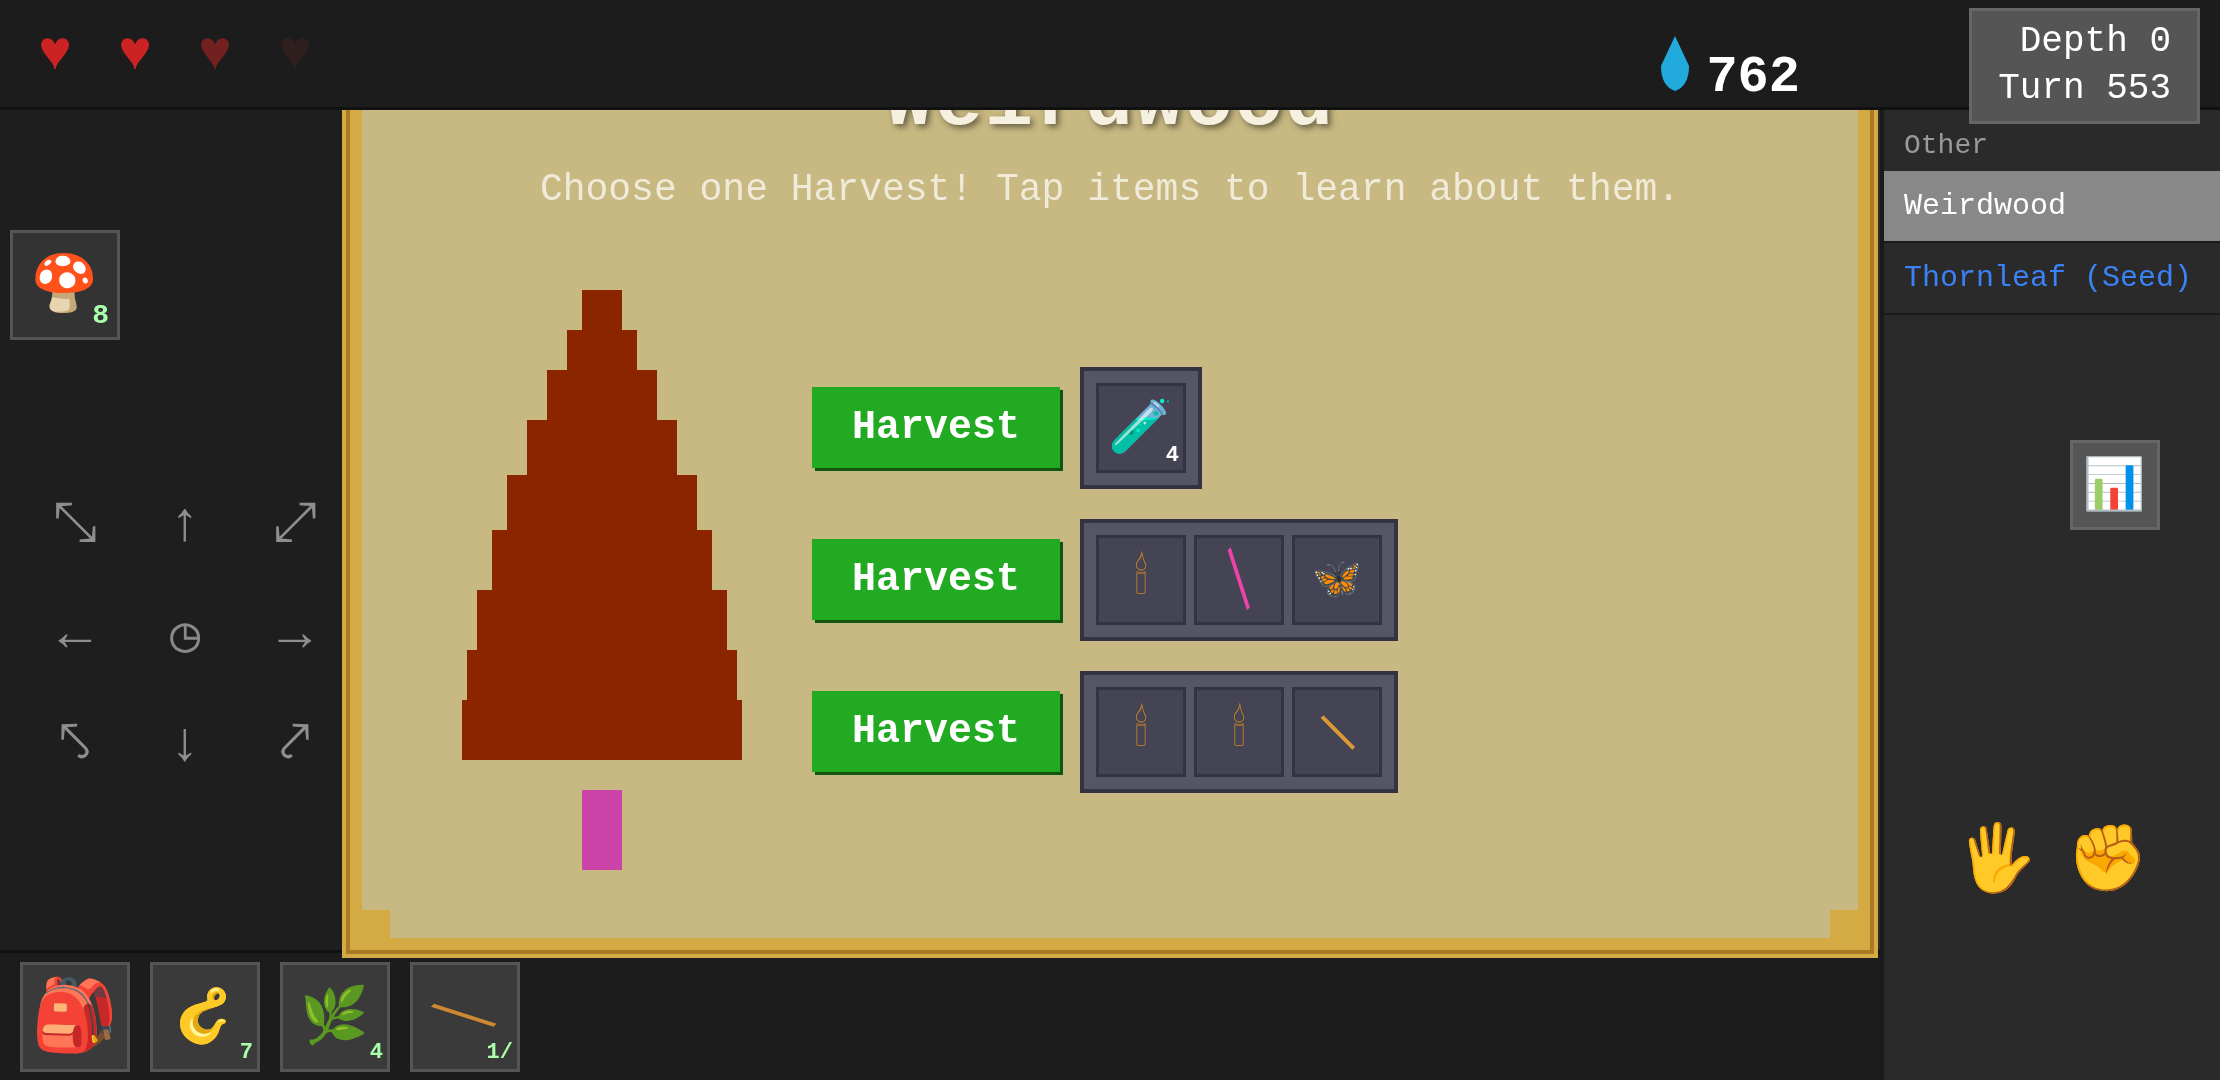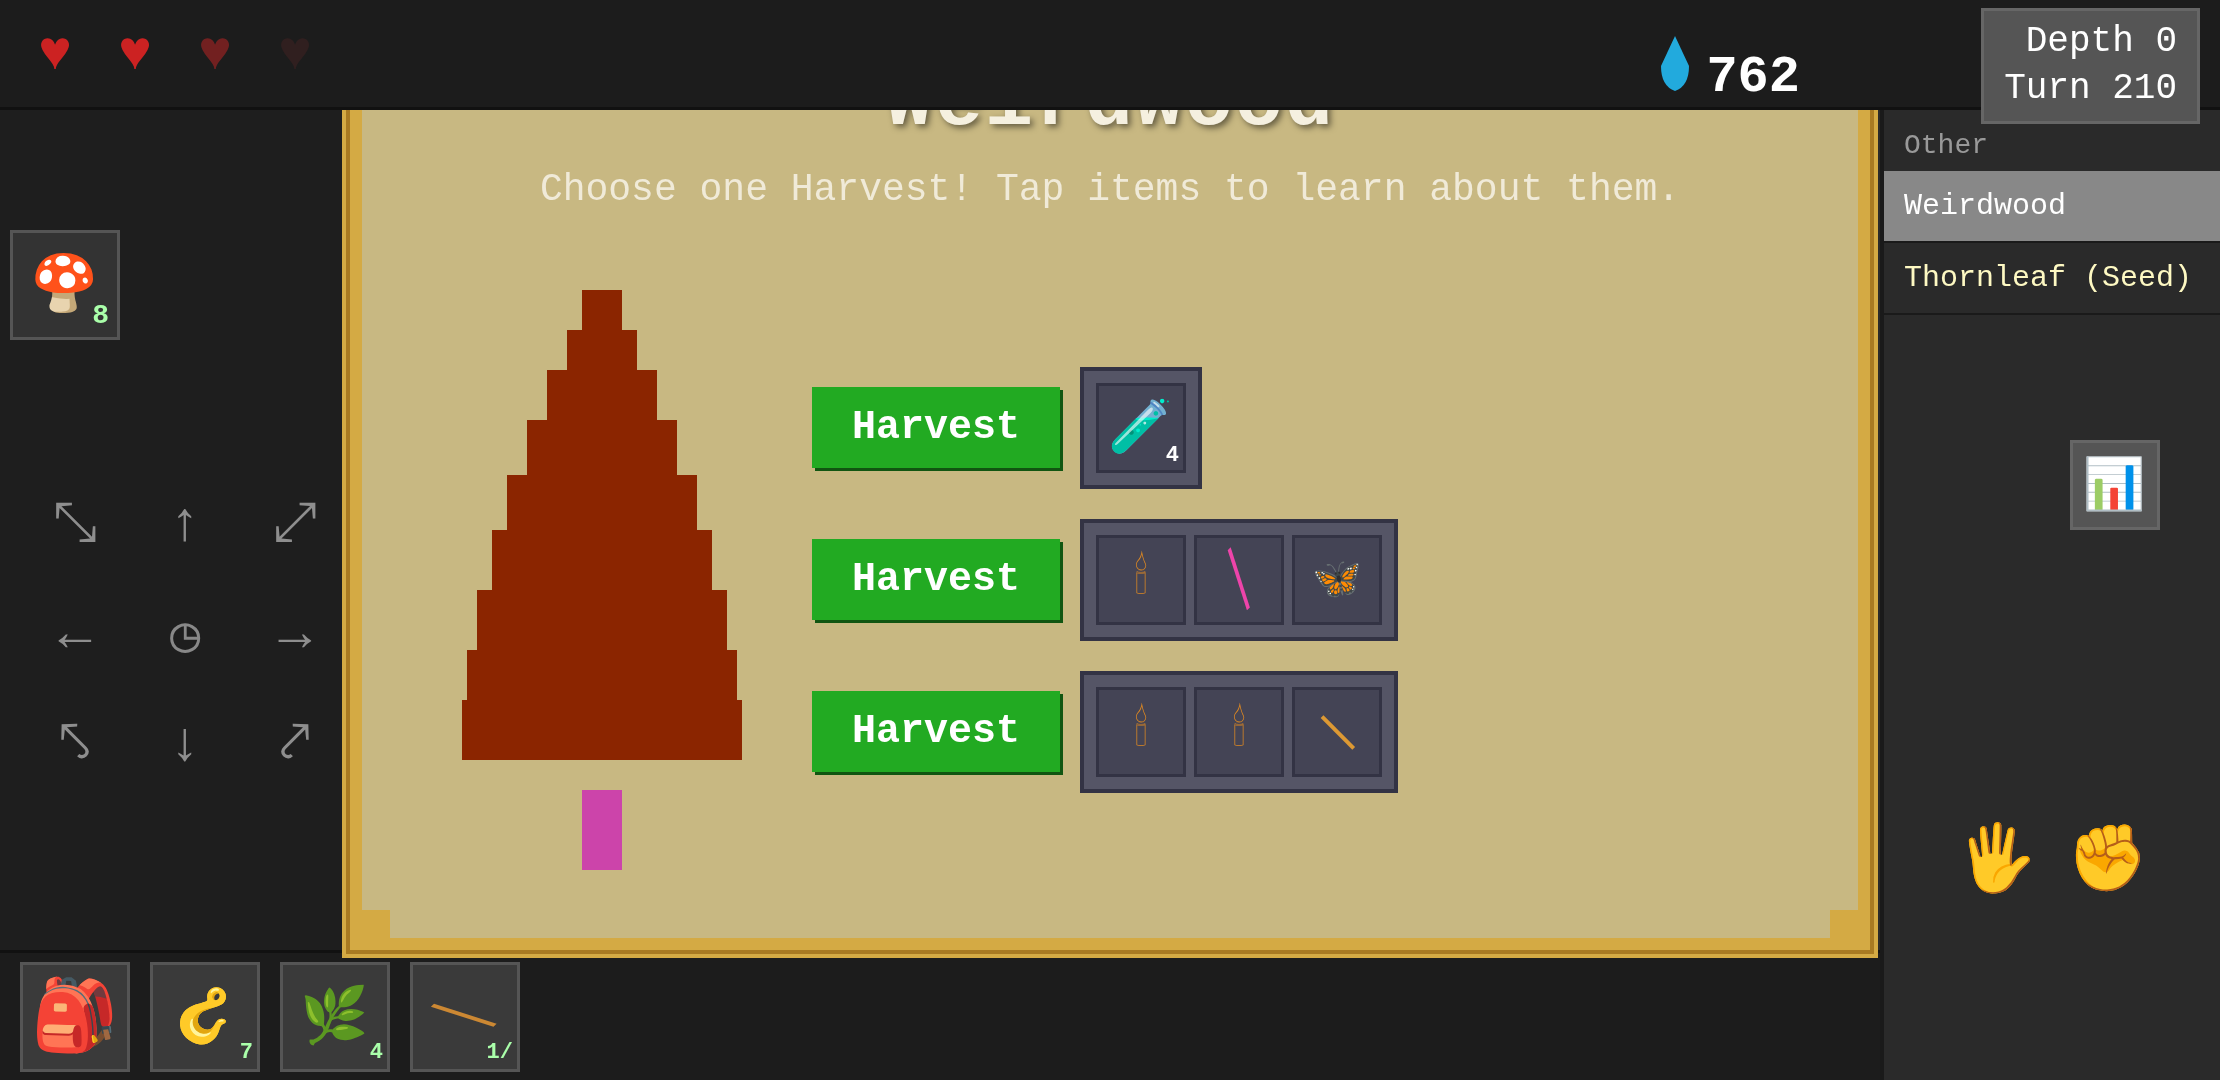--- a/index.html
+++ b/index.html
@@ -71,42 +71,42 @@
       margin-top: 28px;
     }
 
     
     .depth-turn {
       position: absolute;
       right: 20px;
       top: 8px;
       background: #555555;
       border: 3px solid #666;
-      padding: 8px 20px;
+      padding: 8px 26px;
       color: #ffffff;
       font-size: 36px;
       font-family: 'Courier New', monospace;
       line-height: 1.3;
       text-align: right;
     }
 
     
     .sidebar-right {
       position: absolute;
       right: 0;
       top: 110px;
       width: 340px;
       height: 970px;
       background: #2a2a2a;
       border-left: 4px solid #1a1a1a;
     }
 
     .sidebar-item {
       padding: 18px 20px;
-      color: #fef9c3;
+      color: #3b82f6;
       font-size: 30px;
       font-family: 'Courier New', monospace;
       border-bottom: 2px solid #1a1a1a;
       cursor: pointer;
     }
     .sidebar-item.active {
       background: #888888;
       color: #ffffff;
     }
     .sidebar-label-other {
@@ -459,21 +459,21 @@
 
   <div class="water-display">
     <svg class="water-drop" viewBox="0 0 45 65">
       <path d="M22 5 Q22 5 8 35 Q8 55 22 60 Q36 55 36 35 Q36 35 22 5Z" fill="#22aadd"></path>
     </svg>
     <span class="water-count">762</span>
   </div>
 
   <div class="depth-turn">
     <div>Depth 0</div>
-    <div>Turn 210</div>
+    <div>Turn 553</div>
   </div>
 </div>
 
 <div class="modal-overlay">
   <div class="modal-box">
 
     <div class="modal-corner corner-tl"></div>
     <div class="modal-corner corner-tr"></div>
     <div class="modal-corner corner-bl"></div>
     <div class="modal-corner corner-br"></div>

